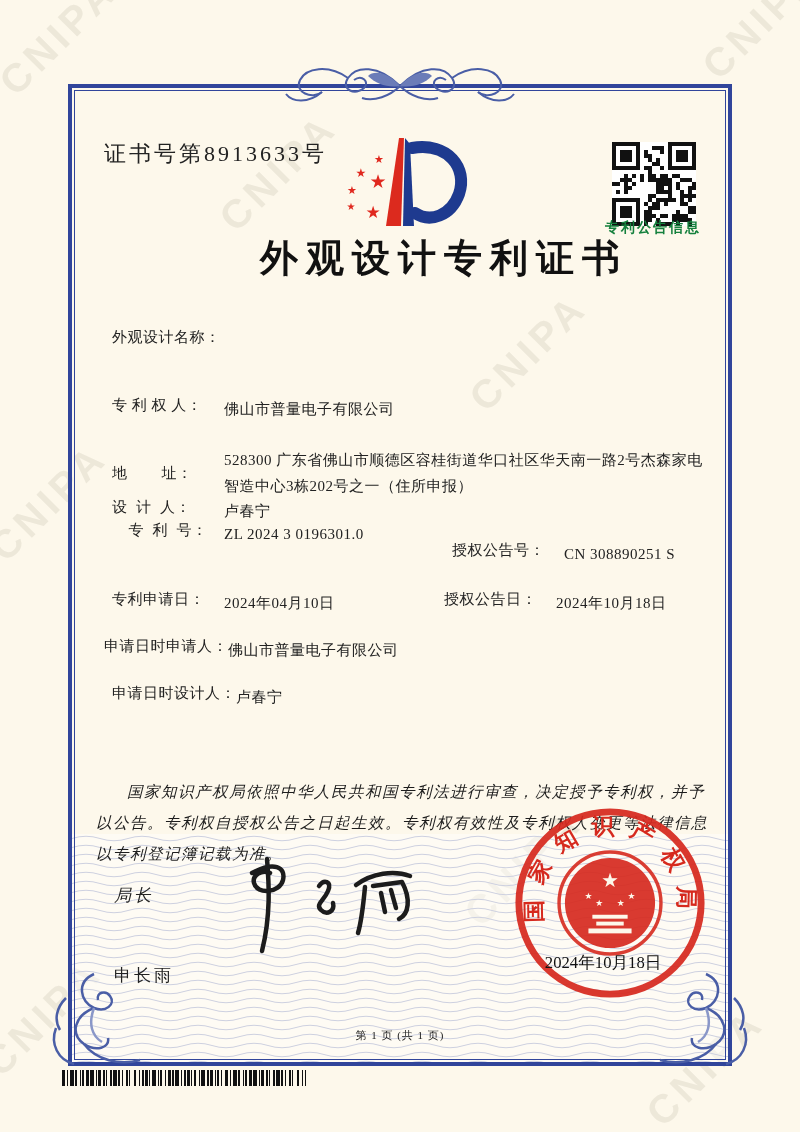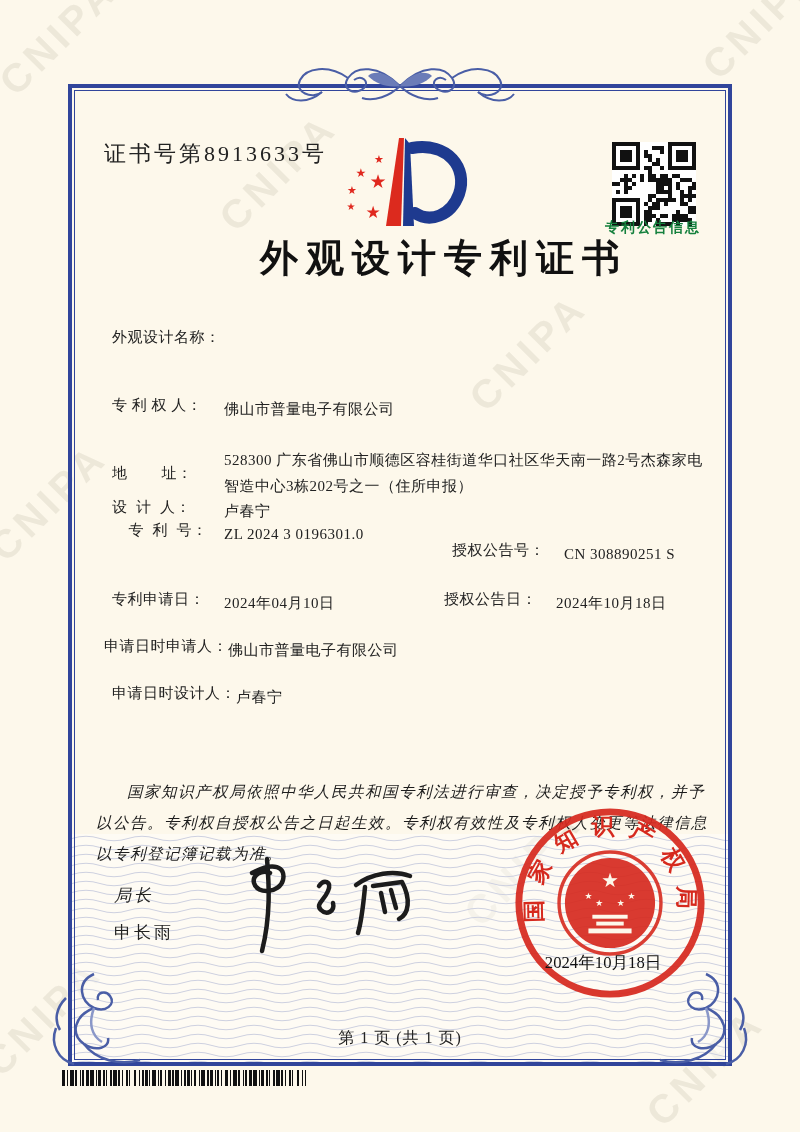--- a/index.html
+++ b/index.html
@@ -40,28 +40,28 @@
   .r-filing{left:112px;top:590px;}
   .r-grantdate{left:444px;top:590px;}
   .r-appfil{left:104px;top:637px;}
   .r-desfil{left:112px;top:684px;}
   
   .body-par{position:absolute;left:96px;top:760px;width:616px;font-size:15.5px;line-height:31px;
             font-style:italic;letter-spacing:1.5px;text-indent:2em;z-index:4;color:#1d1d1d;}
   
   .sig-title{position:absolute;left:114px;top:884px;font-family:"Liberation Sans","DejaVu Sans",sans-serif;
              font-size:17px;letter-spacing:3px;z-index:4;font-style:italic;}
-  .sig-name{position:absolute;left:114px;top:921px;font-family:Liberation Serif, serif;
+  .sig-name{position:absolute;left:114px;top:964px;font-family:Liberation Serif, serif;
             font-size:17px;letter-spacing:3px;z-index:4;}
   .sig-hand{position:absolute;left:222px;top:853px;z-index:4;}
   
   .seal{position:absolute;left:512px;top:805px;z-index:5;}
   
   .footer{position:absolute;left:0;top:1028px;width:100%;text-align:center;
-          font-size:16px;letter-spacing:1px;z-index:4;}
+          font-size:11px;letter-spacing:1px;z-index:4;}
   .barcode{position:absolute;left:62px;top:1070px;z-index:4;}
 </style>
 </head>
 <body>
 
 <div class="page">
 
   <div class="wm" style="left:-15px;top:14px">CNIPA</div>
   <div class="wm" style="left:688px;top:-2px">CNIPA</div>
   <div class="wm" style="left:205px;top:150px">CNIPA</div>

